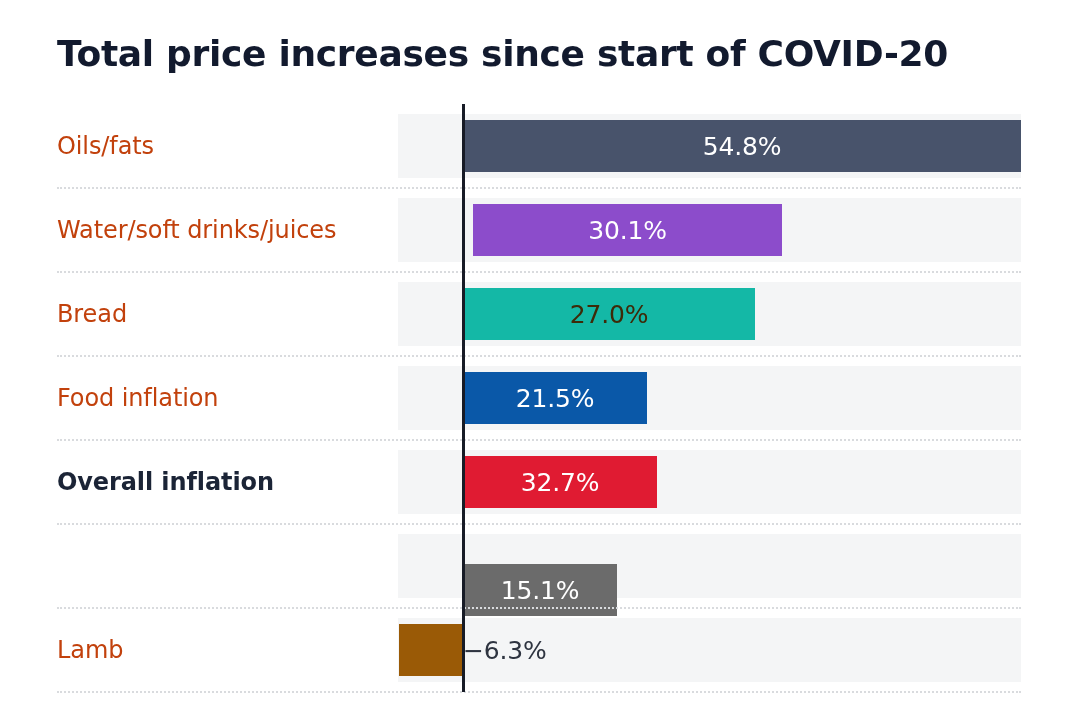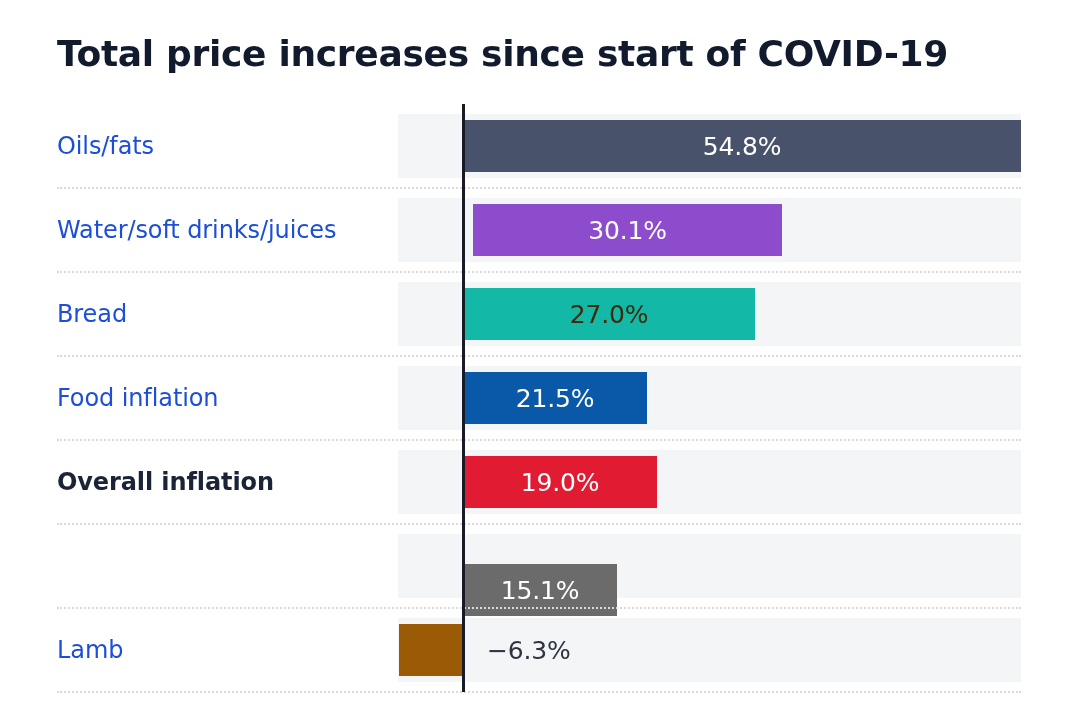--- a/index.html
+++ b/index.html
@@ -80,21 +80,21 @@
     position: absolute;
     left: 57px;
     top: 0;
     height: 84px;
     width: 335px;
     display: flex;
     align-items: center;
     font-family: "DejaVu Sans", sans-serif;
     font-size: 24px;
     font-weight: 400;
-    color: #1d4ed8;
+    color: #c2410c;
     letter-spacing: -0.1px;
     white-space: nowrap;
   }
   .row-label.is-highlighted {
     font-weight: 700;
     color: #1b2436;
   }
 
   
   .bar {
@@ -112,39 +112,39 @@
     font-family: "DejaVu Sans", sans-serif;
     font-size: 25px;
     font-weight: 400;
     letter-spacing: -0.2px;
     white-space: nowrap;
     padding: 0 14px;
   }
   .bar-value.outside {
     position: absolute;
     left: 100%;
-    padding-left: 24px;
+    padding-left: 0;
   }
 
   
   #zero-line {
     position: absolute;
     left: 462px;
     top: 0;
     width: 3px;
     height: 588px;
     background: #171b26;
   }
 </style>
 </head>
 <body>
 
 <div id="chart-figure">
 
-  <div id="chart-title">Total price increases since start of COVID-19</div>
+  <div id="chart-title">Total price increases since start of COVID-20</div>
 
   <div id="plot-area">
 
     <div class="chart-row" style="top:0px;">
       <div class="row-track"></div>
       <div class="row-label">Oils/fats</div>
       <div class="bar positive" style="left:463px; width:558px; background:#48536b;">
         <span class="bar-value" style="color:#ffffff;">54.8%</span>
       </div>
       <div class="row-separator"></div>
@@ -174,21 +174,21 @@
       <div class="bar positive" style="left:463px; width:184px; background:#0a58a8;">
         <span class="bar-value" style="color:#ffffff;">21.5%</span>
       </div>
       <div class="row-separator"></div>
     </div>
 
     <div class="chart-row" style="top:336px;">
       <div class="row-track"></div>
       <div class="row-label is-highlighted">Overall inflation</div>
       <div class="bar positive" style="left:463px; width:194px; background:#e01b32;">
-        <span class="bar-value" style="color:#ffffff;">19.0%</span>
+        <span class="bar-value" style="color:#ffffff;">32.7%</span>
       </div>
       <div class="row-separator"></div>
     </div>
 
     <div class="chart-row" style="top:420px;">
       <div class="row-track"></div>
       <div class="bar positive" style="left:463px; width:154px; background:#6b6b6b;margin-top:24px;">
         <span class="bar-value" style="color:#ffffff;">15.1%</span>
       </div>
       <div class="row-separator"></div>

